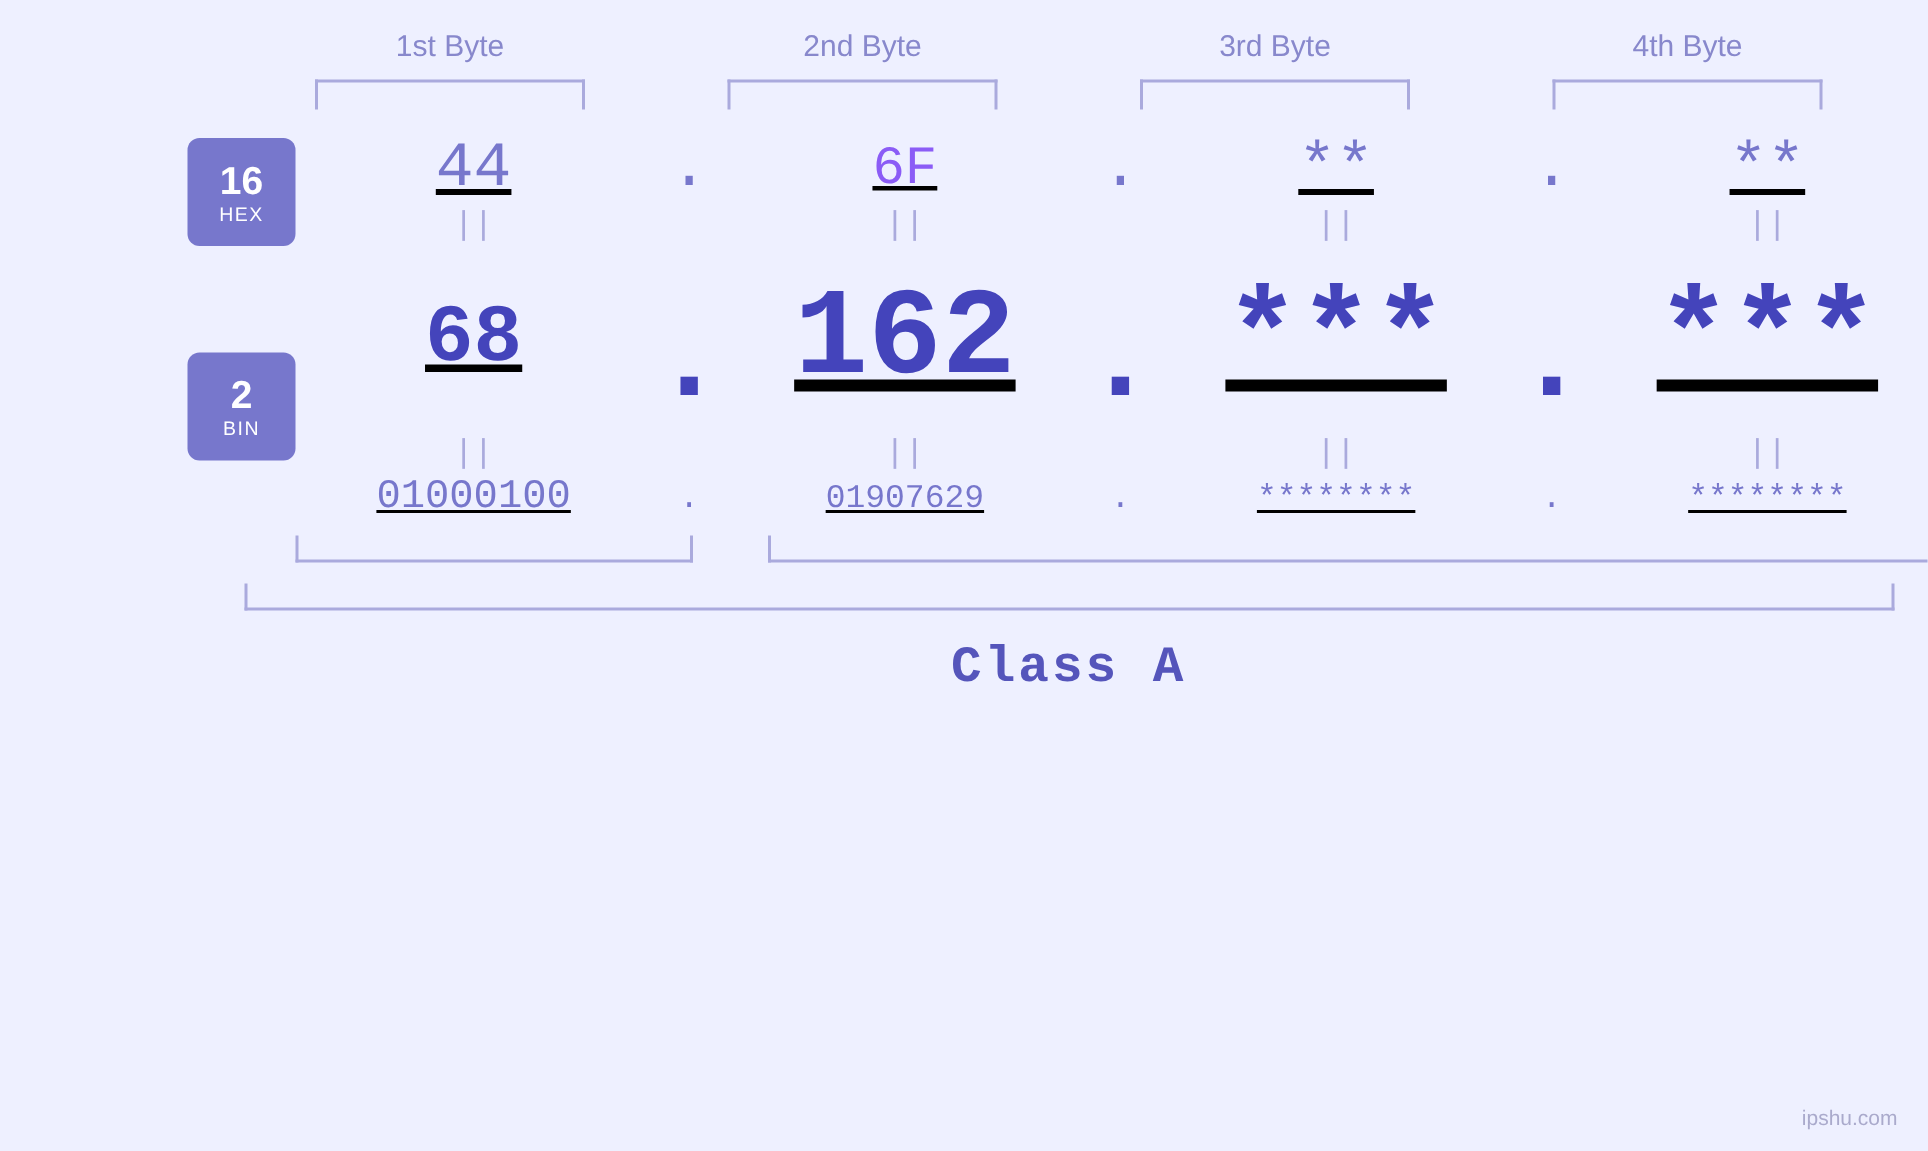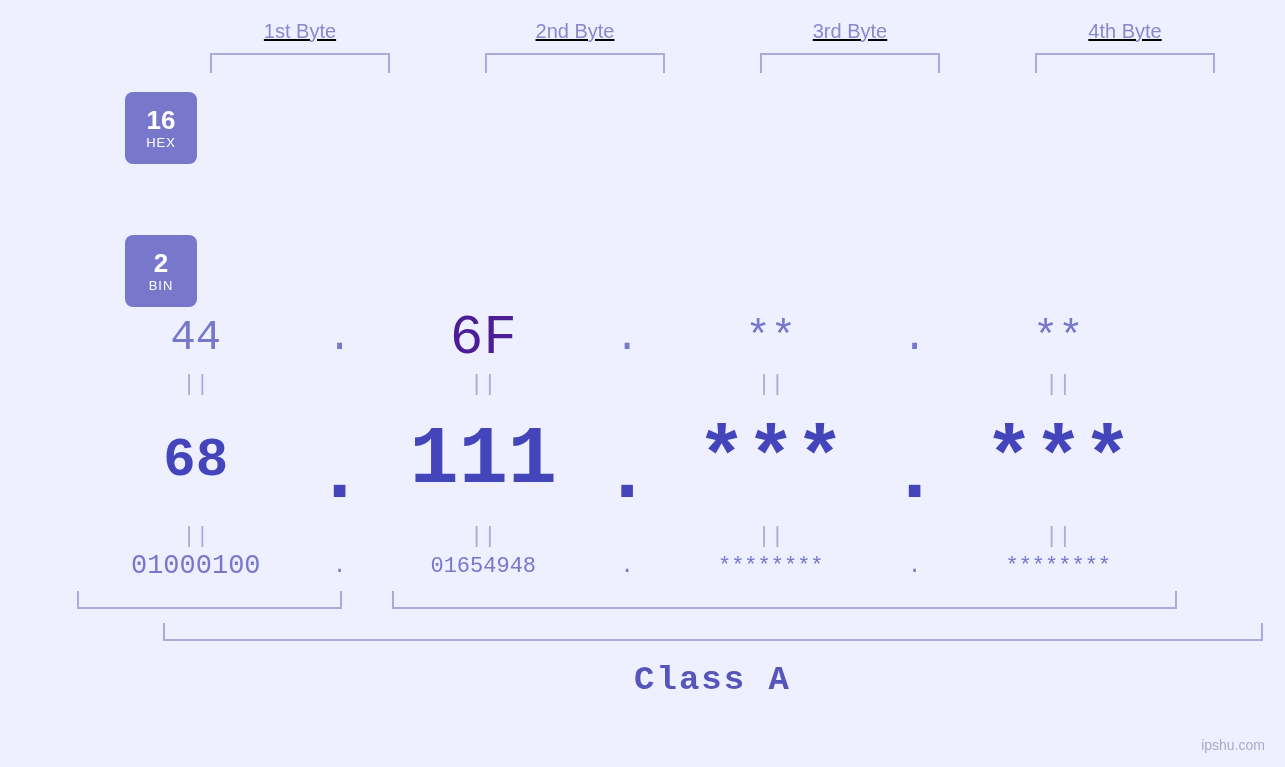--- a/index.html
+++ b/index.html
@@ -24,21 +24,20 @@
       padding-top: 20px;
     }
 
     
     .byte-labels-row {
       display: flex;
       width: 1100px;
       margin-left: 140px;
       justify-content: space-around;
       margin-bottom: 10px;
-      text-decoration: underline;
     }
 
     .byte-label {
       color: #8888cc;
       font-size: 20px;
       width: 220px;
       text-align: center;
       font-family: Arial, sans-serif;
     }
 
@@ -105,20 +104,21 @@
       display: flex;
       flex-direction: row;
       align-items: center;
       width: 1100px;
     }
 
     .cell-value {
       display: flex;
       justify-content: center;
       flex: 1;
+      text-decoration: underline;
     }
 
     .cell-dot {
       display: flex;
       align-items: center;
       justify-content: center;
       width: 50px;
       flex-shrink: 0;
     }
 
@@ -167,21 +167,21 @@
     <div class="byte-label">4th Byte</div>
   </div>
 
   <div class="brackets-row">
     <div class="bracket"></div>
     <div class="bracket"></div>
     <div class="bracket"></div>
     <div class="bracket"></div>
   </div>
 
-  <div style="display:flex; flex-direction:column; width:1131px; align-items:flex-start;">
+  <div style="display:flex; flex-direction:row; width:1131px; align-items:flex-start;">
 
     <div class="left-badges">
 
       <div style="height:80px; display:flex; align-items:center;">
         <div class="badge">
           <span class="badge-number">16</span>
           <span class="badge-label">HEX</span>
         </div>
       </div>
 
@@ -201,21 +201,21 @@
     <div class="rows-area">
 
       <div class="data-row">
         <div class="cell-value">
           <span style="color:#7777cc; font-size:42px; font-family:'Courier New',monospace;">44</span>
         </div>
         <div class="cell-dot">
           <span style="color:#7777cc; font-size:42px; font-family:'Courier New',monospace;">.</span>
         </div>
         <div class="cell-value">
-          <span style="color:#4c1d95; font-size:56px; font-family:'Courier New',monospace;">6F</span>
+          <span style="color:#8b5cf6; font-size:36px; font-family:'Courier New',monospace;">6F</span>
         </div>
         <div class="cell-dot">
           <span style="color:#7777cc; font-size:42px; font-family:'Courier New',monospace;">.</span>
         </div>
         <div class="cell-value">
           <span style="color:#7777cc; font-size:42px; font-family:'Courier New',monospace;">**</span>
         </div>
         <div class="cell-dot">
           <span style="color:#7777cc; font-size:42px; font-family:'Courier New',monospace;">.</span>
         </div>
@@ -243,21 +243,21 @@
       </div>
 
       <div class="data-row">
         <div class="cell-value">
           <span style="color:#4444bb; font-size:54px; font-family:'Courier New',monospace; font-weight:bold;">68</span>
         </div>
         <div class="cell-dot">
           <span style="color:#4444bb; font-size:82px; font-family:'Courier New',monospace; font-weight:bold; margin-top:30px;">.</span>
         </div>
         <div class="cell-value">
-          <span style="color:#4444bb; font-size:82px; font-family:'Courier New',monospace; font-weight:bold;">111</span>
+          <span style="color:#4444bb; font-size:82px; font-family:'Courier New',monospace; font-weight:bold;">162</span>
         </div>
         <div class="cell-dot">
           <span style="color:#4444bb; font-size:82px; font-family:'Courier New',monospace; font-weight:bold; margin-top:30px;">.</span>
         </div>
         <div class="cell-value">
           <span style="color:#4444bb; font-size:82px; font-family:'Courier New',monospace; font-weight:bold;">***</span>
         </div>
         <div class="cell-dot">
           <span style="color:#4444bb; font-size:82px; font-family:'Courier New',monospace; font-weight:bold; margin-top:30px;">.</span>
         </div>
@@ -285,21 +285,21 @@
       </div>
 
       <div class="data-row">
         <div class="cell-value">
           <span style="color:#7777cc; font-size:27px; font-family:'Courier New',monospace;">01000100</span>
         </div>
         <div class="cell-dot">
           <span style="color:#7777cc; font-size:22px; font-family:'Courier New',monospace;">.</span>
         </div>
         <div class="cell-value">
-          <span style="color:#7777cc; font-size:22px; font-family:'Courier New',monospace;">01654948</span>
+          <span style="color:#7777cc; font-size:22px; font-family:'Courier New',monospace;">01907629</span>
         </div>
         <div class="cell-dot">
           <span style="color:#7777cc; font-size:22px; font-family:'Courier New',monospace;">.</span>
         </div>
         <div class="cell-value">
           <span style="color:#7777cc; font-size:22px; font-family:'Courier New',monospace;">********</span>
         </div>
         <div class="cell-dot">
           <span style="color:#7777cc; font-size:22px; font-family:'Courier New',monospace;">.</span>
         </div>

